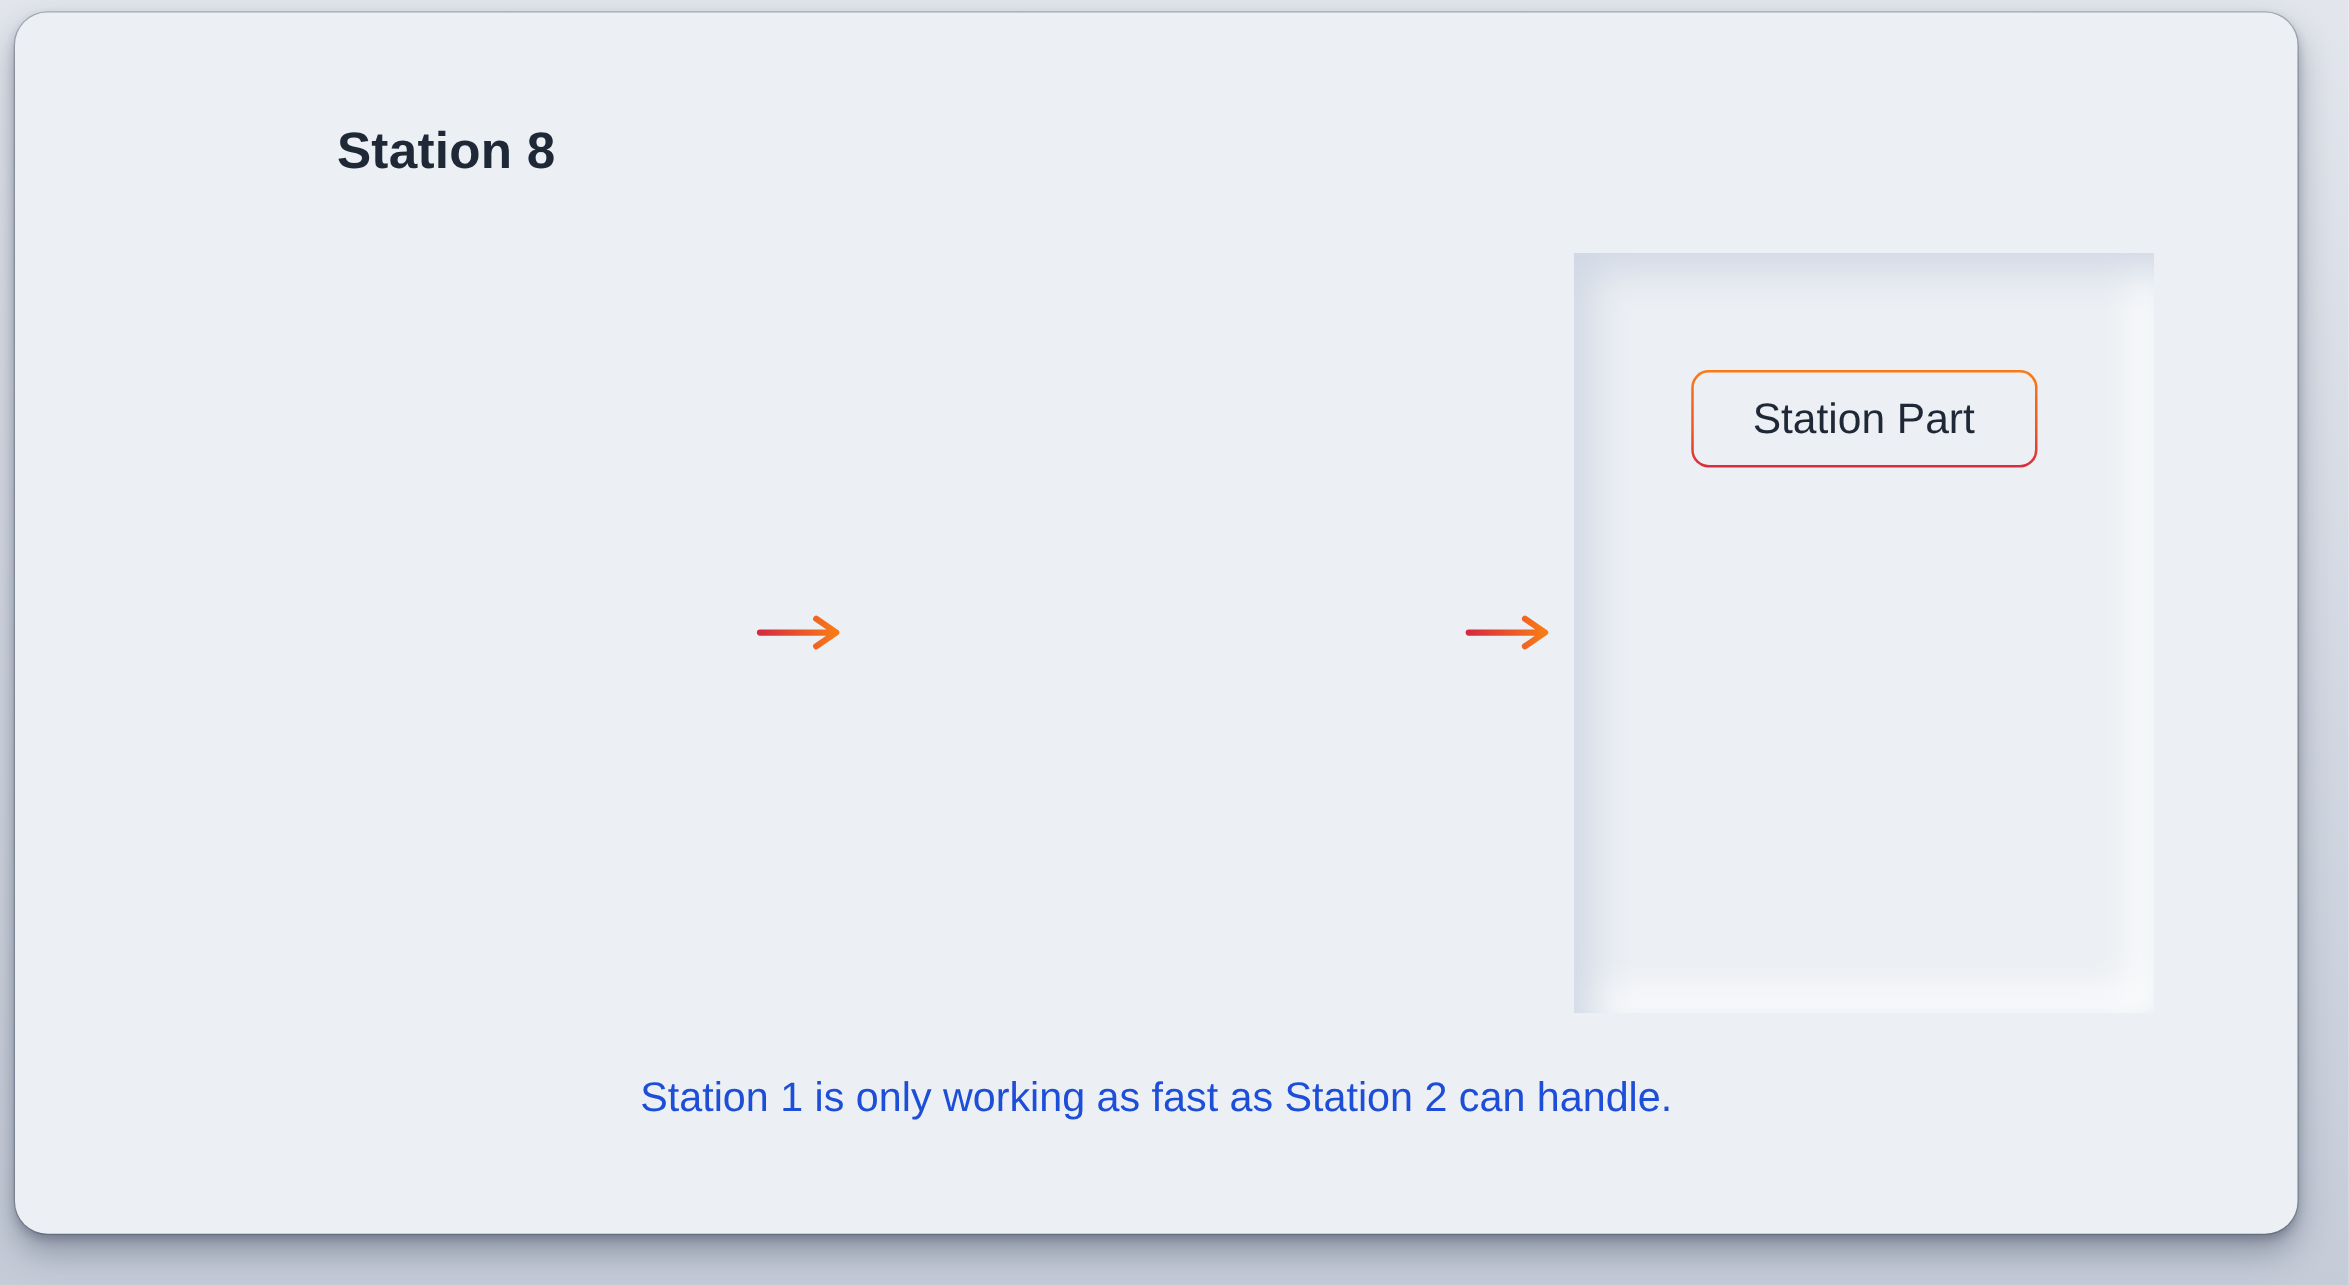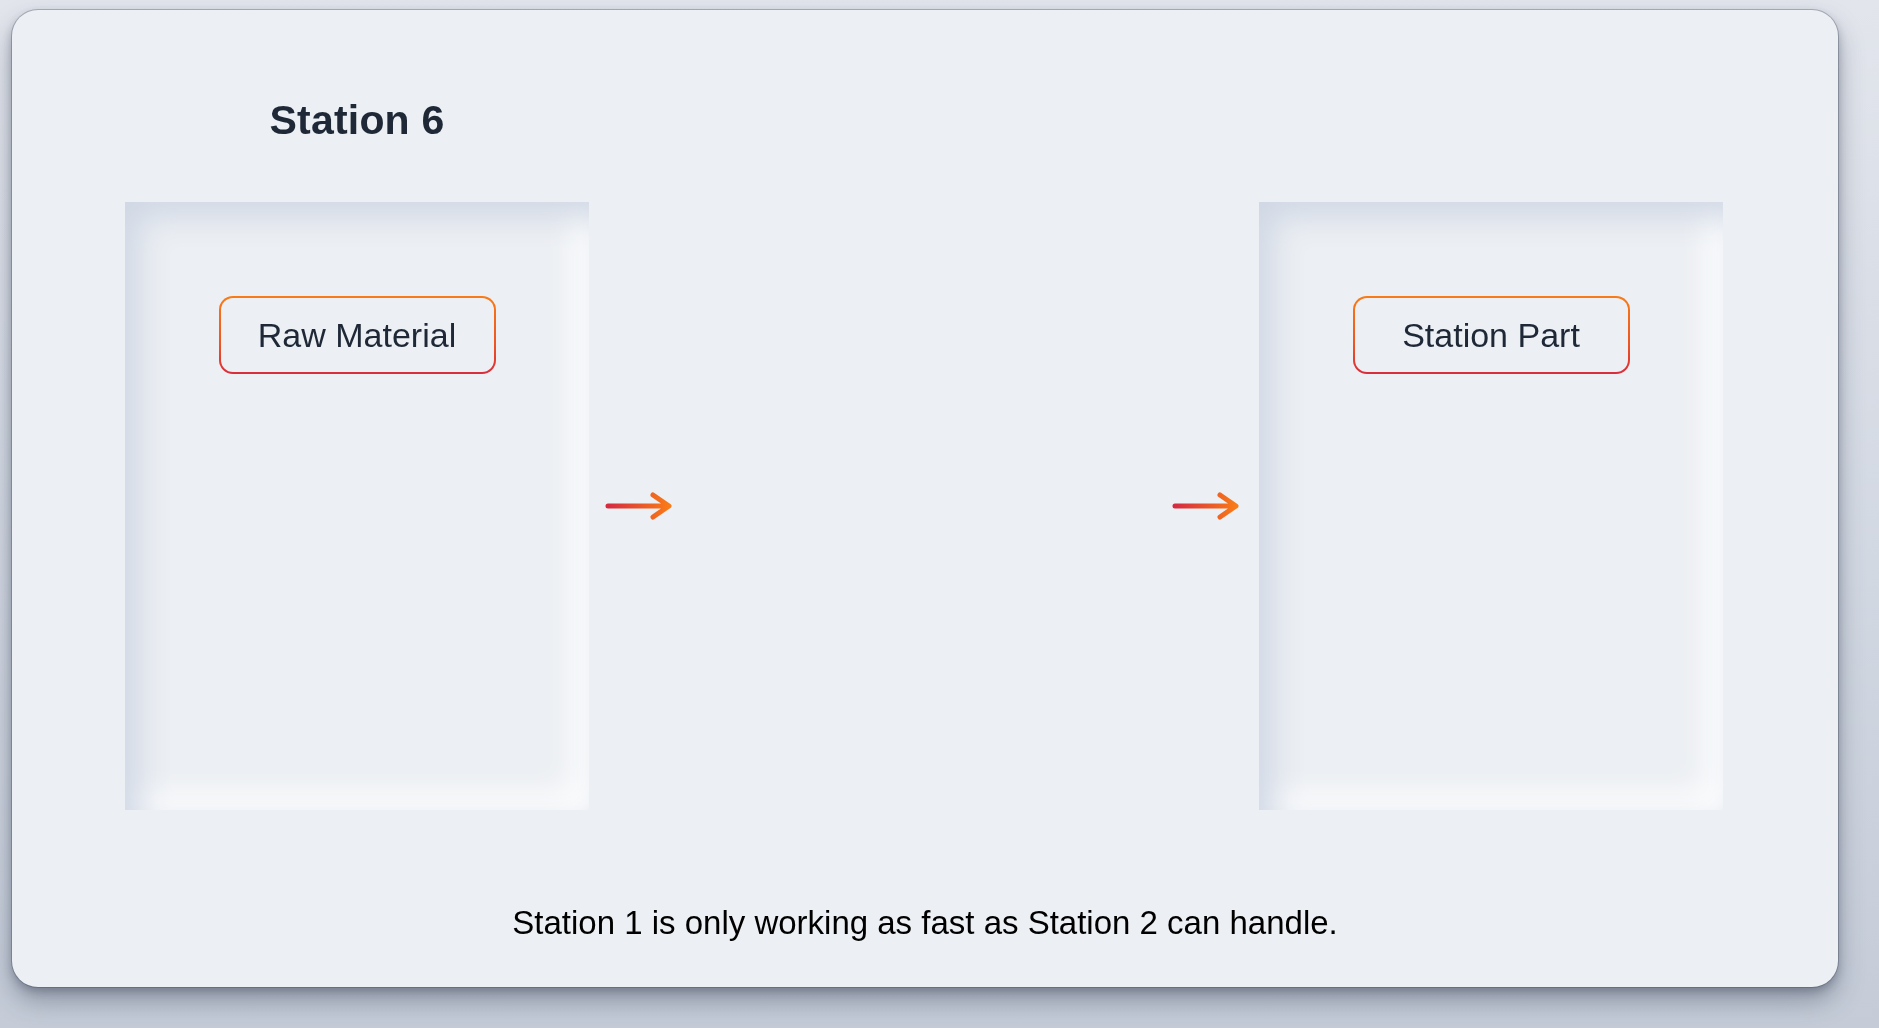--- a/index.html
+++ b/index.html
@@ -88,37 +88,31 @@
   .arrow1 { left: 593px; }
   .arrow2 { left: 1160px; }
   .caption {
     position: absolute;
     left: 0;
     top: 846px;
     width: 100%;
     text-align: center;
     font-size: 33px;
     line-height: 44px;
-    color: #000000;
-    margin-top: 45px;
+    color: #1d4ed8;
   }
 </style>
 </head>
 <body>
 
 <div class="canvas">
   <div class="card">
 
-    <div class="station-title col1">Station 6</div>
+    <div class="station-title col1">Station 8</div>
 
-    <div class="station-box col1">
-      <div class="chip">
-        <div class="chip-inner">Raw Material</div>
-      </div>
-    </div>
 
 
     <div class="station-box col3">
       <div class="chip">
         <div class="chip-inner">Station Part</div>
       </div>
     </div>
 
     <svg class="arrow arrow1" viewBox="0 0 70 28">
       <defs>

